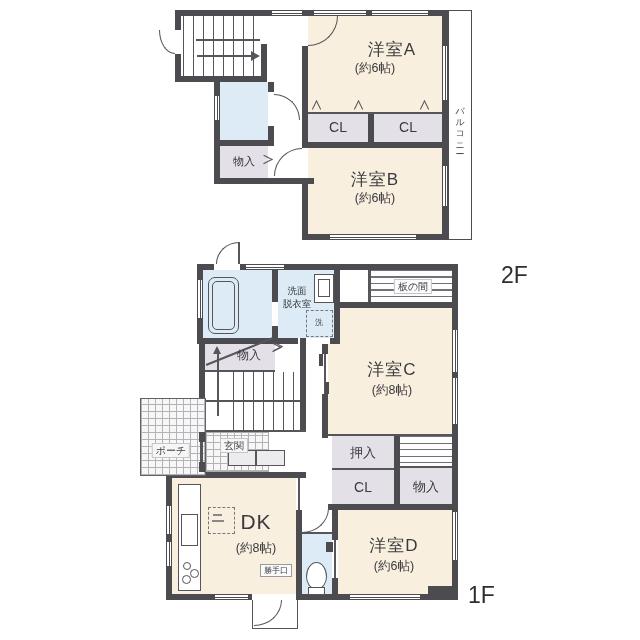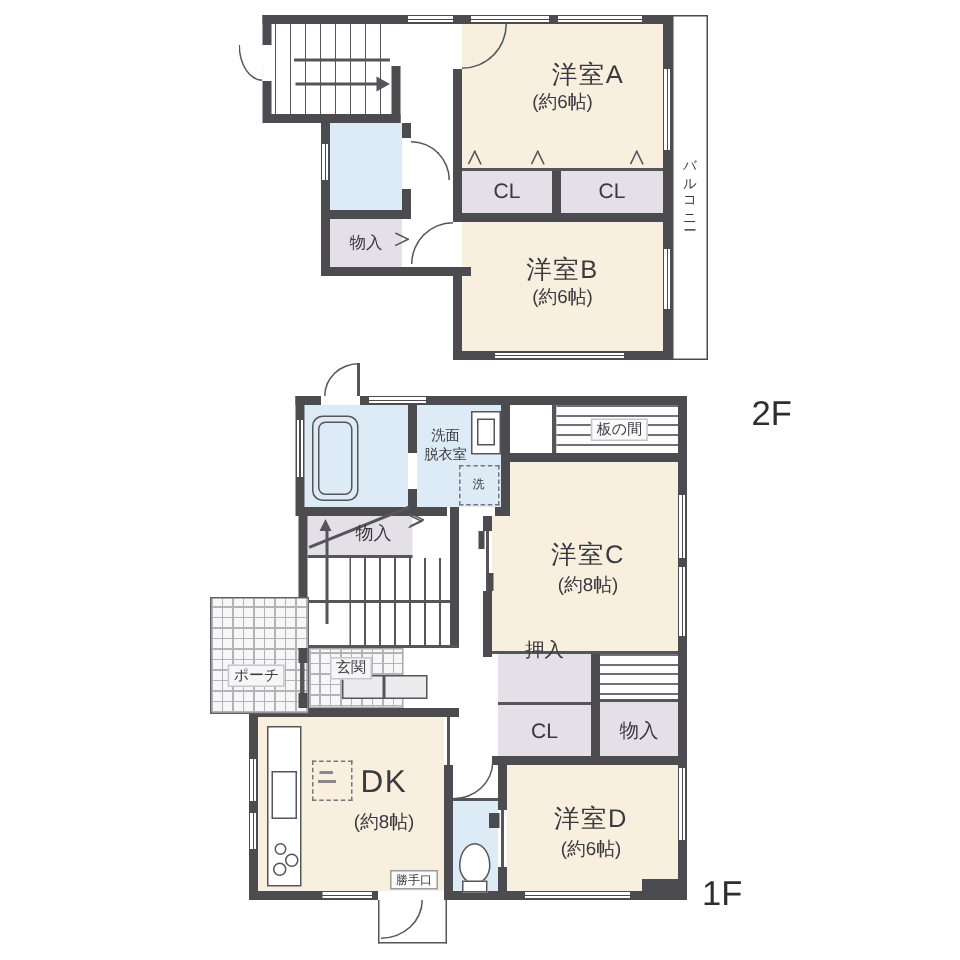--- a/index.html
+++ b/index.html
@@ -219,26 +219,26 @@
   <div class="arc arc-br" style="left:254px;top:600px;width:28px;height:26px;"></div>
 
   <div class="lbl" style="left:297px;top:284px;font-size:9.5px;line-height:13px;">
     <div>洗面</div>
     <div>脱衣室</div>
   </div>
   <div class="lbl" style="left:319px;top:317px;font-size:8px;">洗</div>
   <div class="lbl chip" style="left:413px;top:279px;border-color:#c6c6ca;">板の間</div>
   <div class="lbl name" style="left:392px;top:358px;">洋室C</div>
   <div class="lbl size" style="left:392px;top:382px;">(約8帖)</div>
-  <div class="lbl sm" style="left:363px;top:424px;">押入</div>
+  <div class="lbl sm" style="left:363px;top:444px;">押入</div>
   <div class="lbl" style="left:363px;top:479px;font-size:14px;">CL</div>
   <div class="lbl sm" style="left:426px;top:478px;">物入</div>
   <div class="lbl name" style="left:394px;top:534px;">洋室D</div>
   <div class="lbl size" style="left:394px;top:558px;">(約6帖)</div>
   <div class="lbl" style="left:249px;top:347px;font-size:12px;">物入</div>
   <div class="lbl chip" style="left:234px;top:438px;border-color:#c6c6ca;background:#f6f6f6;">玄関</div>
   <div class="lbl chip" style="left:171px;top:443px;border-color:#c6c6ca;background:#f6f6f6;">ポーチ</div>
   <div class="lbl" style="left:256px;top:510px;font-size:21px;letter-spacing:1px;">DK</div>
   <div class="lbl size" style="left:256px;top:540px;">(約8帖)</div>
-  <div class="lbl chip" style="left:276px;top:580px;font-size:8px;line-height:11px;">勝手口</div>
+  <div class="lbl chip" style="left:276px;top:564px;font-size:8px;line-height:11px;">勝手口</div>
   <div class="floor-label" style="left:468px;top:582px;">1F</div>
 
 </div>
 
 </body></html>

